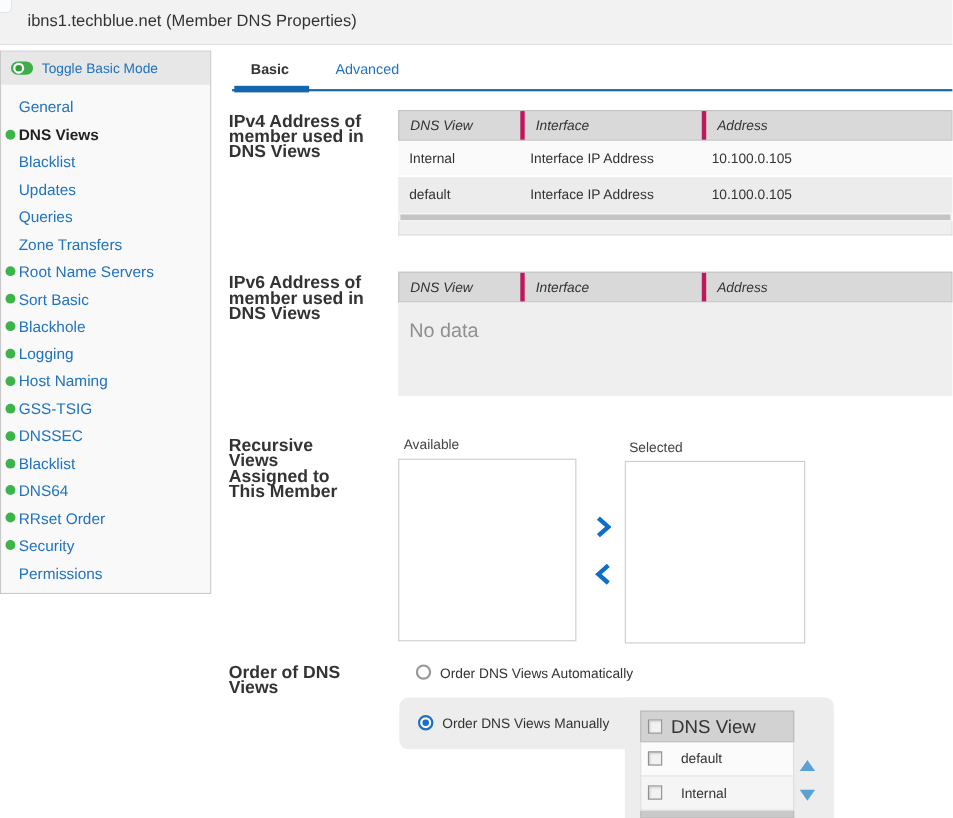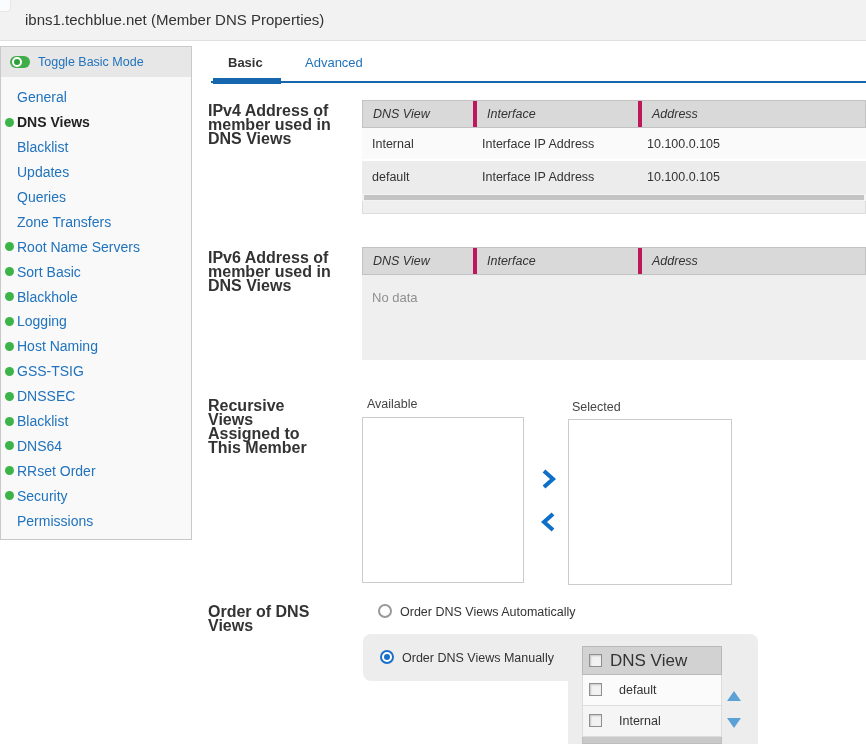--- a/index.html
+++ b/index.html
@@ -44,21 +44,21 @@
   .c1 { width:110px; } .c2 { width:165px; } .c3 { flex:1; }
   .thead .c2, .thead .c3 { border-left:4px solid #be185d; }
   .trow { display:flex; height:33px; }
   .trow .cell { line-height:33px; color:#333; font-size:12.5px; padding-left:10px; }
   .r1 { background:#fafafa; border-bottom:2px solid #fff; }
   .r2 { background:#ececec; }
   .hscroll { position:relative; height:7px; background:#f3f3f3; }
   .hthumb { position:absolute; left:2px; right:2px; top:1px; height:5px; background:#c4c4c4; }
   .tfoot { height:13px; background:#efefef; border:1px solid #dddddd; border-top:none; }
   .t6body { height:85px; background:#efefef; }
-  .nodata { padding:15px 0 0 10px; color:#8f8f8f; font-size:13px; }
+  .nodata { padding:15px 0 0 10px; color:#8f8f8f; font-size:18px; }
 
   
   .mini-label { position:absolute; font-size:12.5px; color:#444; }
   .avail-lbl { left:367px; top:397px; }
   .sel-lbl { left:572px; top:400px; }
   .listbox { position:absolute; background:#fff; border:1px solid #ccc; }
   .box-avail { left:362px; top:417px; width:162px; height:166px; }
   .box-sel { left:568px; top:419px; width:164px; height:166px; }
   .chev { position:absolute; cursor:pointer; }
   .chev-right { left:540px; top:468px; }

